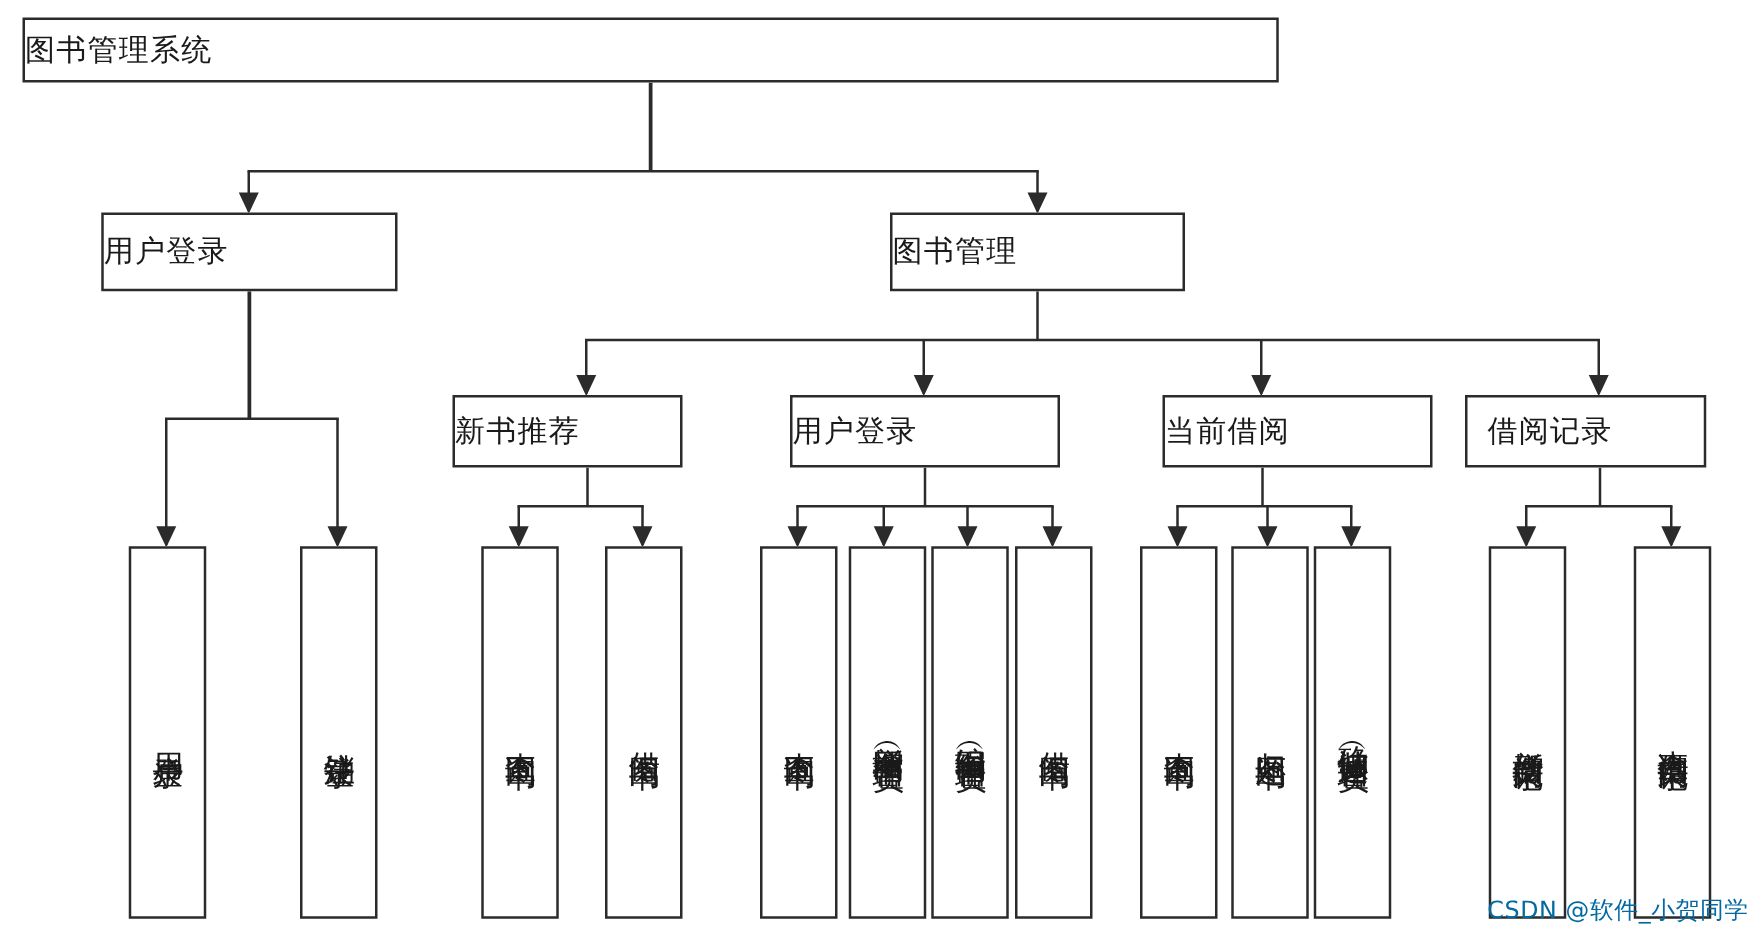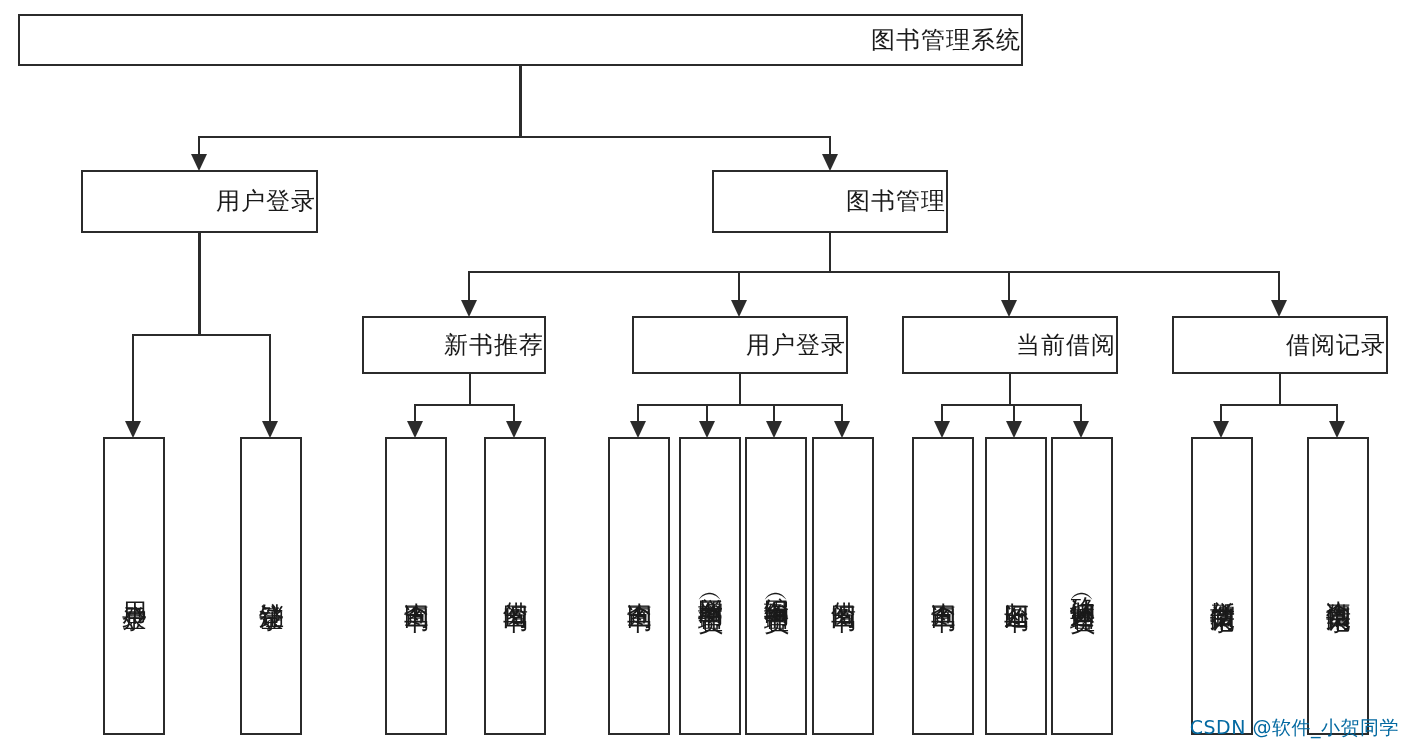--- a/index.html
+++ b/index.html
@@ -17,21 +17,21 @@
     background: #ffffff;
     overflow: hidden;
   }
   .node {
     position: absolute;
     box-sizing: border-box;
     border: 2.5px solid #2b2b2b;
     background: #ffffff;
     display: flex;
     align-items: center;
-    justify-content: flex-end;
+    justify-content: flex-start;
     color: #1a1a1a;
   }
   .node-h {
     font-size: 24px;
     line-height: 1.1;
     letter-spacing: 1px;
     white-space: nowrap;
   }
   .node-v {
     writing-mode: vertical-rl;
@@ -143,24 +143,24 @@
       </div>
       <div class="node node-h" style="left: 712px; top: 170px; width: 236px; height: 63px;">
         <span>图书管理</span>
       </div>
       <div class="node node-h" style="left: 362px; top: 316px; width: 184px; height: 58px;">
         <span>新书推荐</span>
       </div>
       <div class="node node-h" style="left: 632px; top: 316px; width: 216px; height: 58px;">
         <span>用户登录</span>
       </div>
-      <div class="node node-h" style="left: 902px; top: 316px; width: 216px; height: 58px;">
+      <div class="node node-h" style="left: 930px; top: 316px; width: 216px; height: 58px;">
         <span>当前借阅</span>
       </div>
-      <div class="node node-h" style="left: 1172px; top: 316px; width: 216px; height: 58px;">
+      <div class="node node-h" style="left: 1172px; top: 316px; width: 193px; height: 58px; padding-left: 16px;">
         <span>借阅记录</span>
       </div>
       <div class="node node-v" style="left: 103px; top: 437px; width: 62px; height: 298px;">
         <span class="vtext">用户登录</span>
       </div>
       <div class="node node-v" style="left: 240px; top: 437px; width: 62px; height: 298px;">
         <span class="vtext">注销登录</span>
       </div>
       <div class="node node-v" style="left: 385px; top: 437px; width: 62px; height: 298px;">
         <span class="vtext">查询图书</span>

